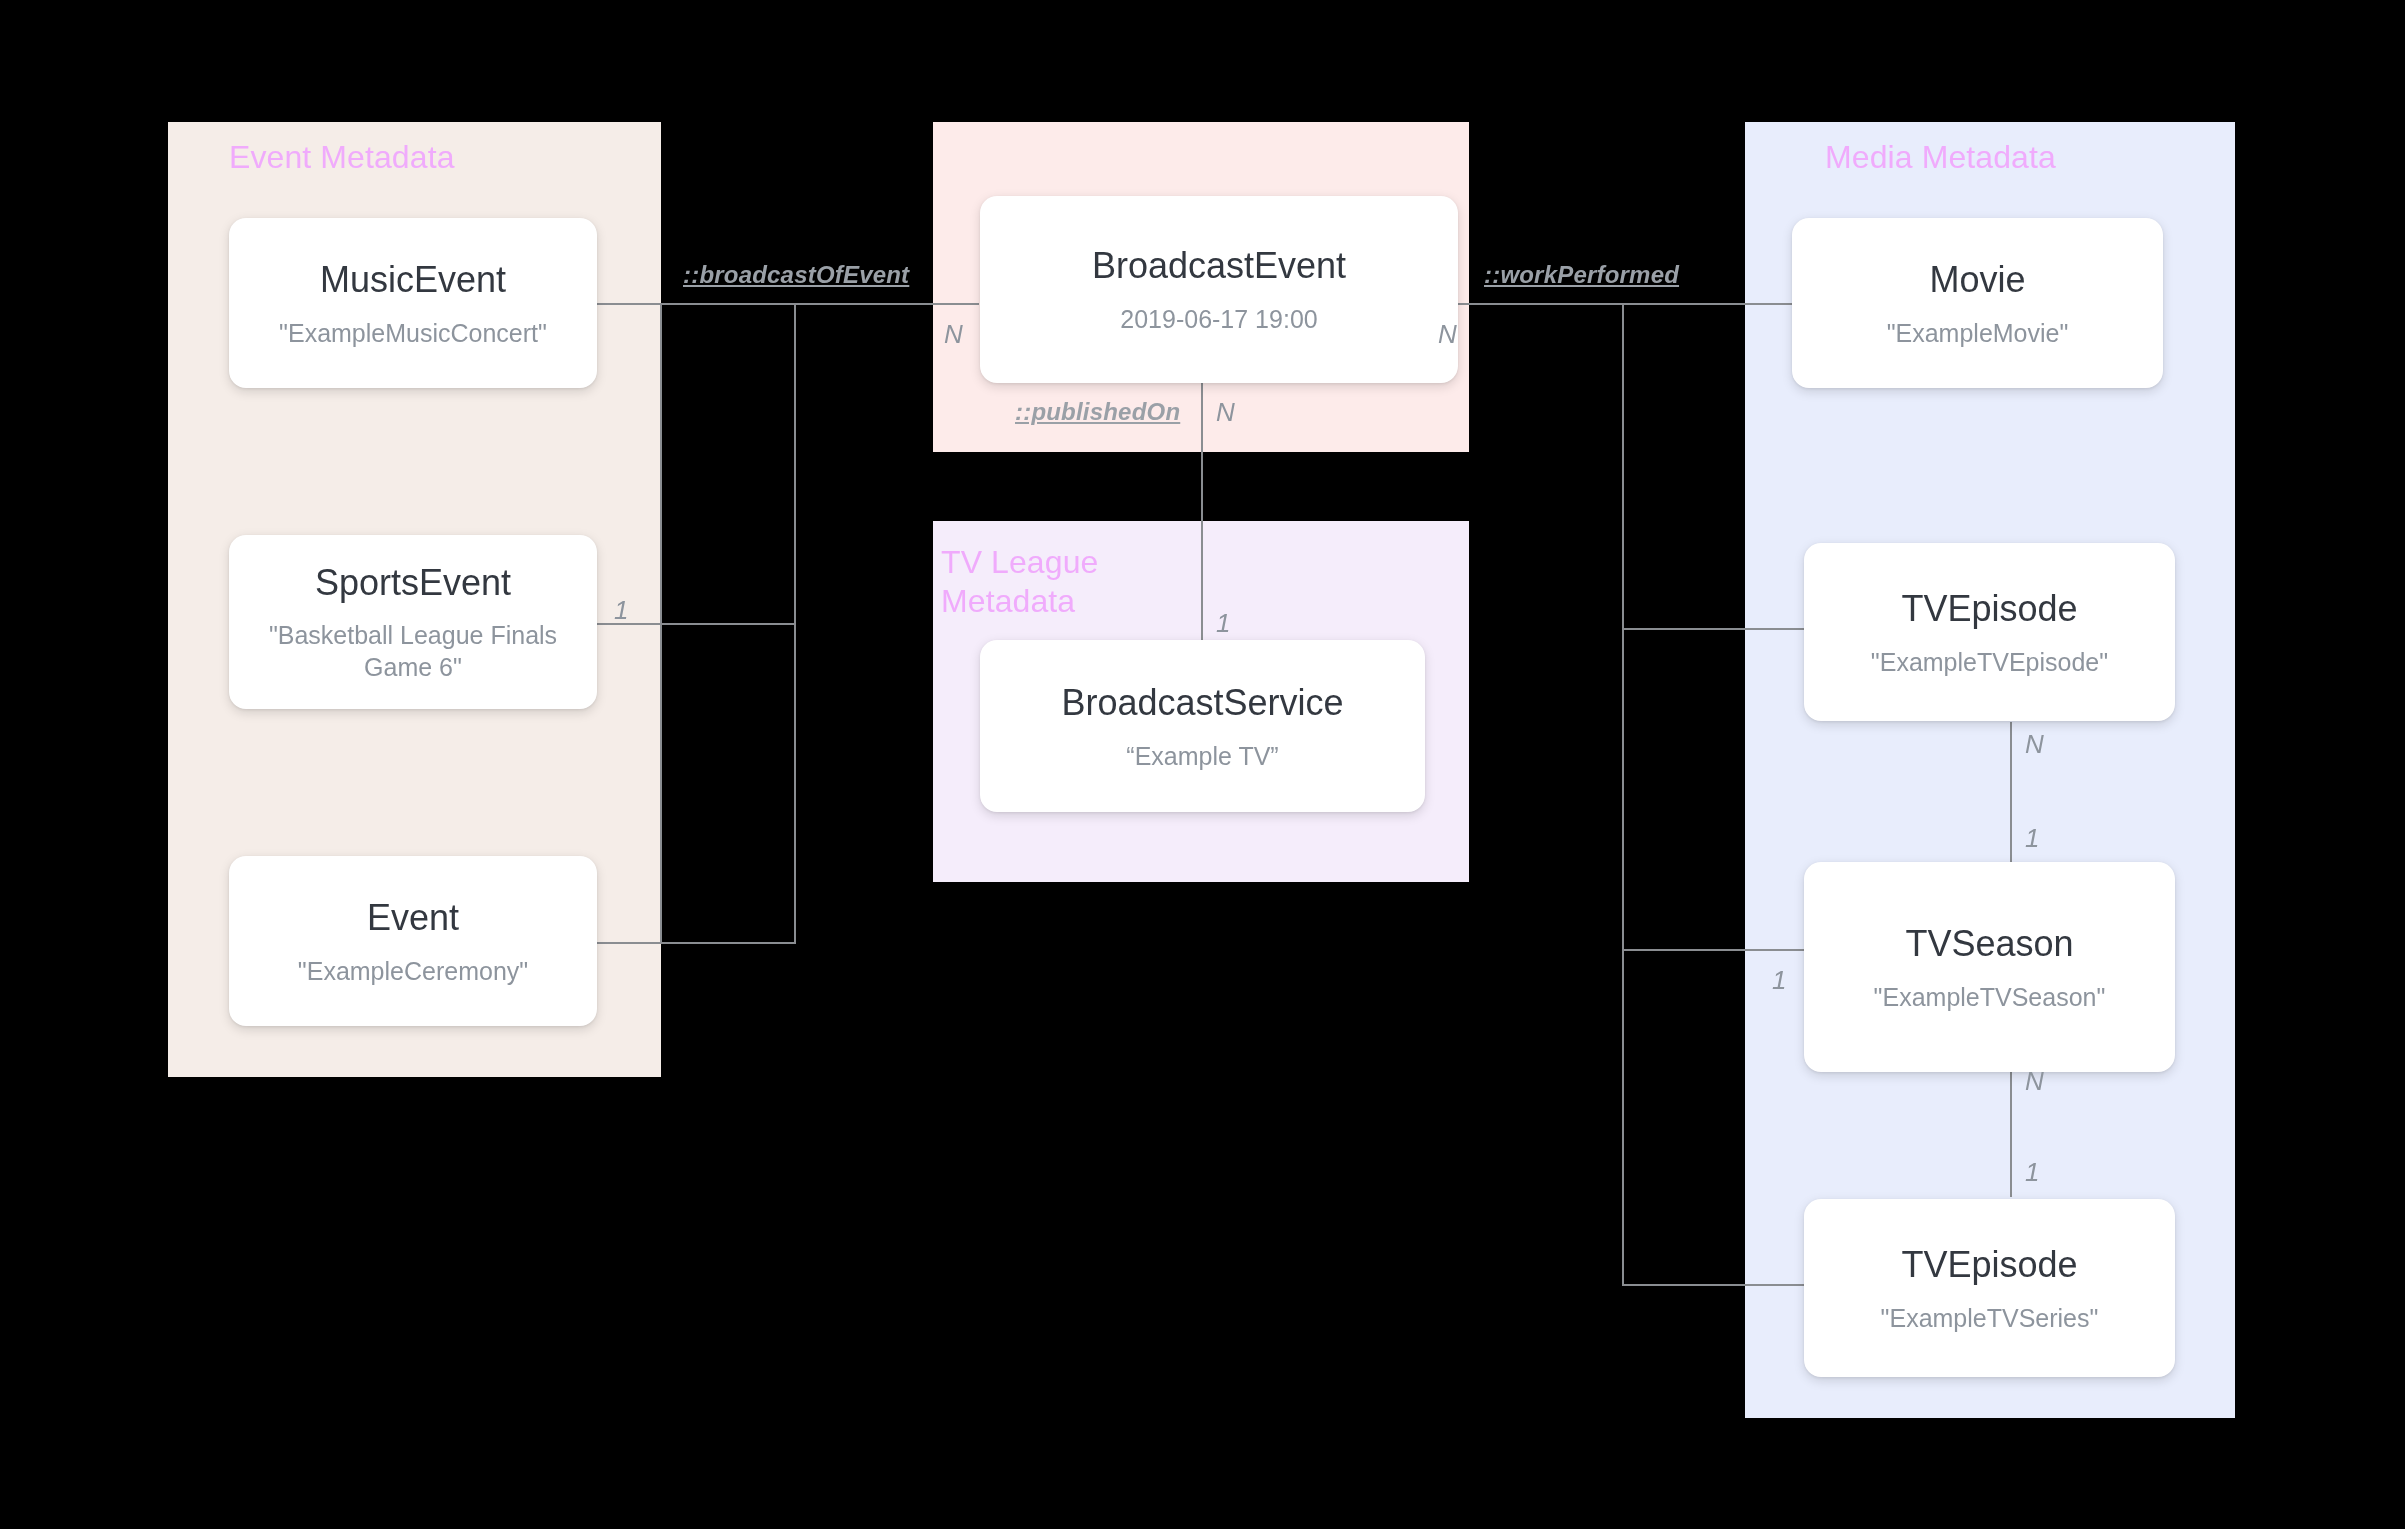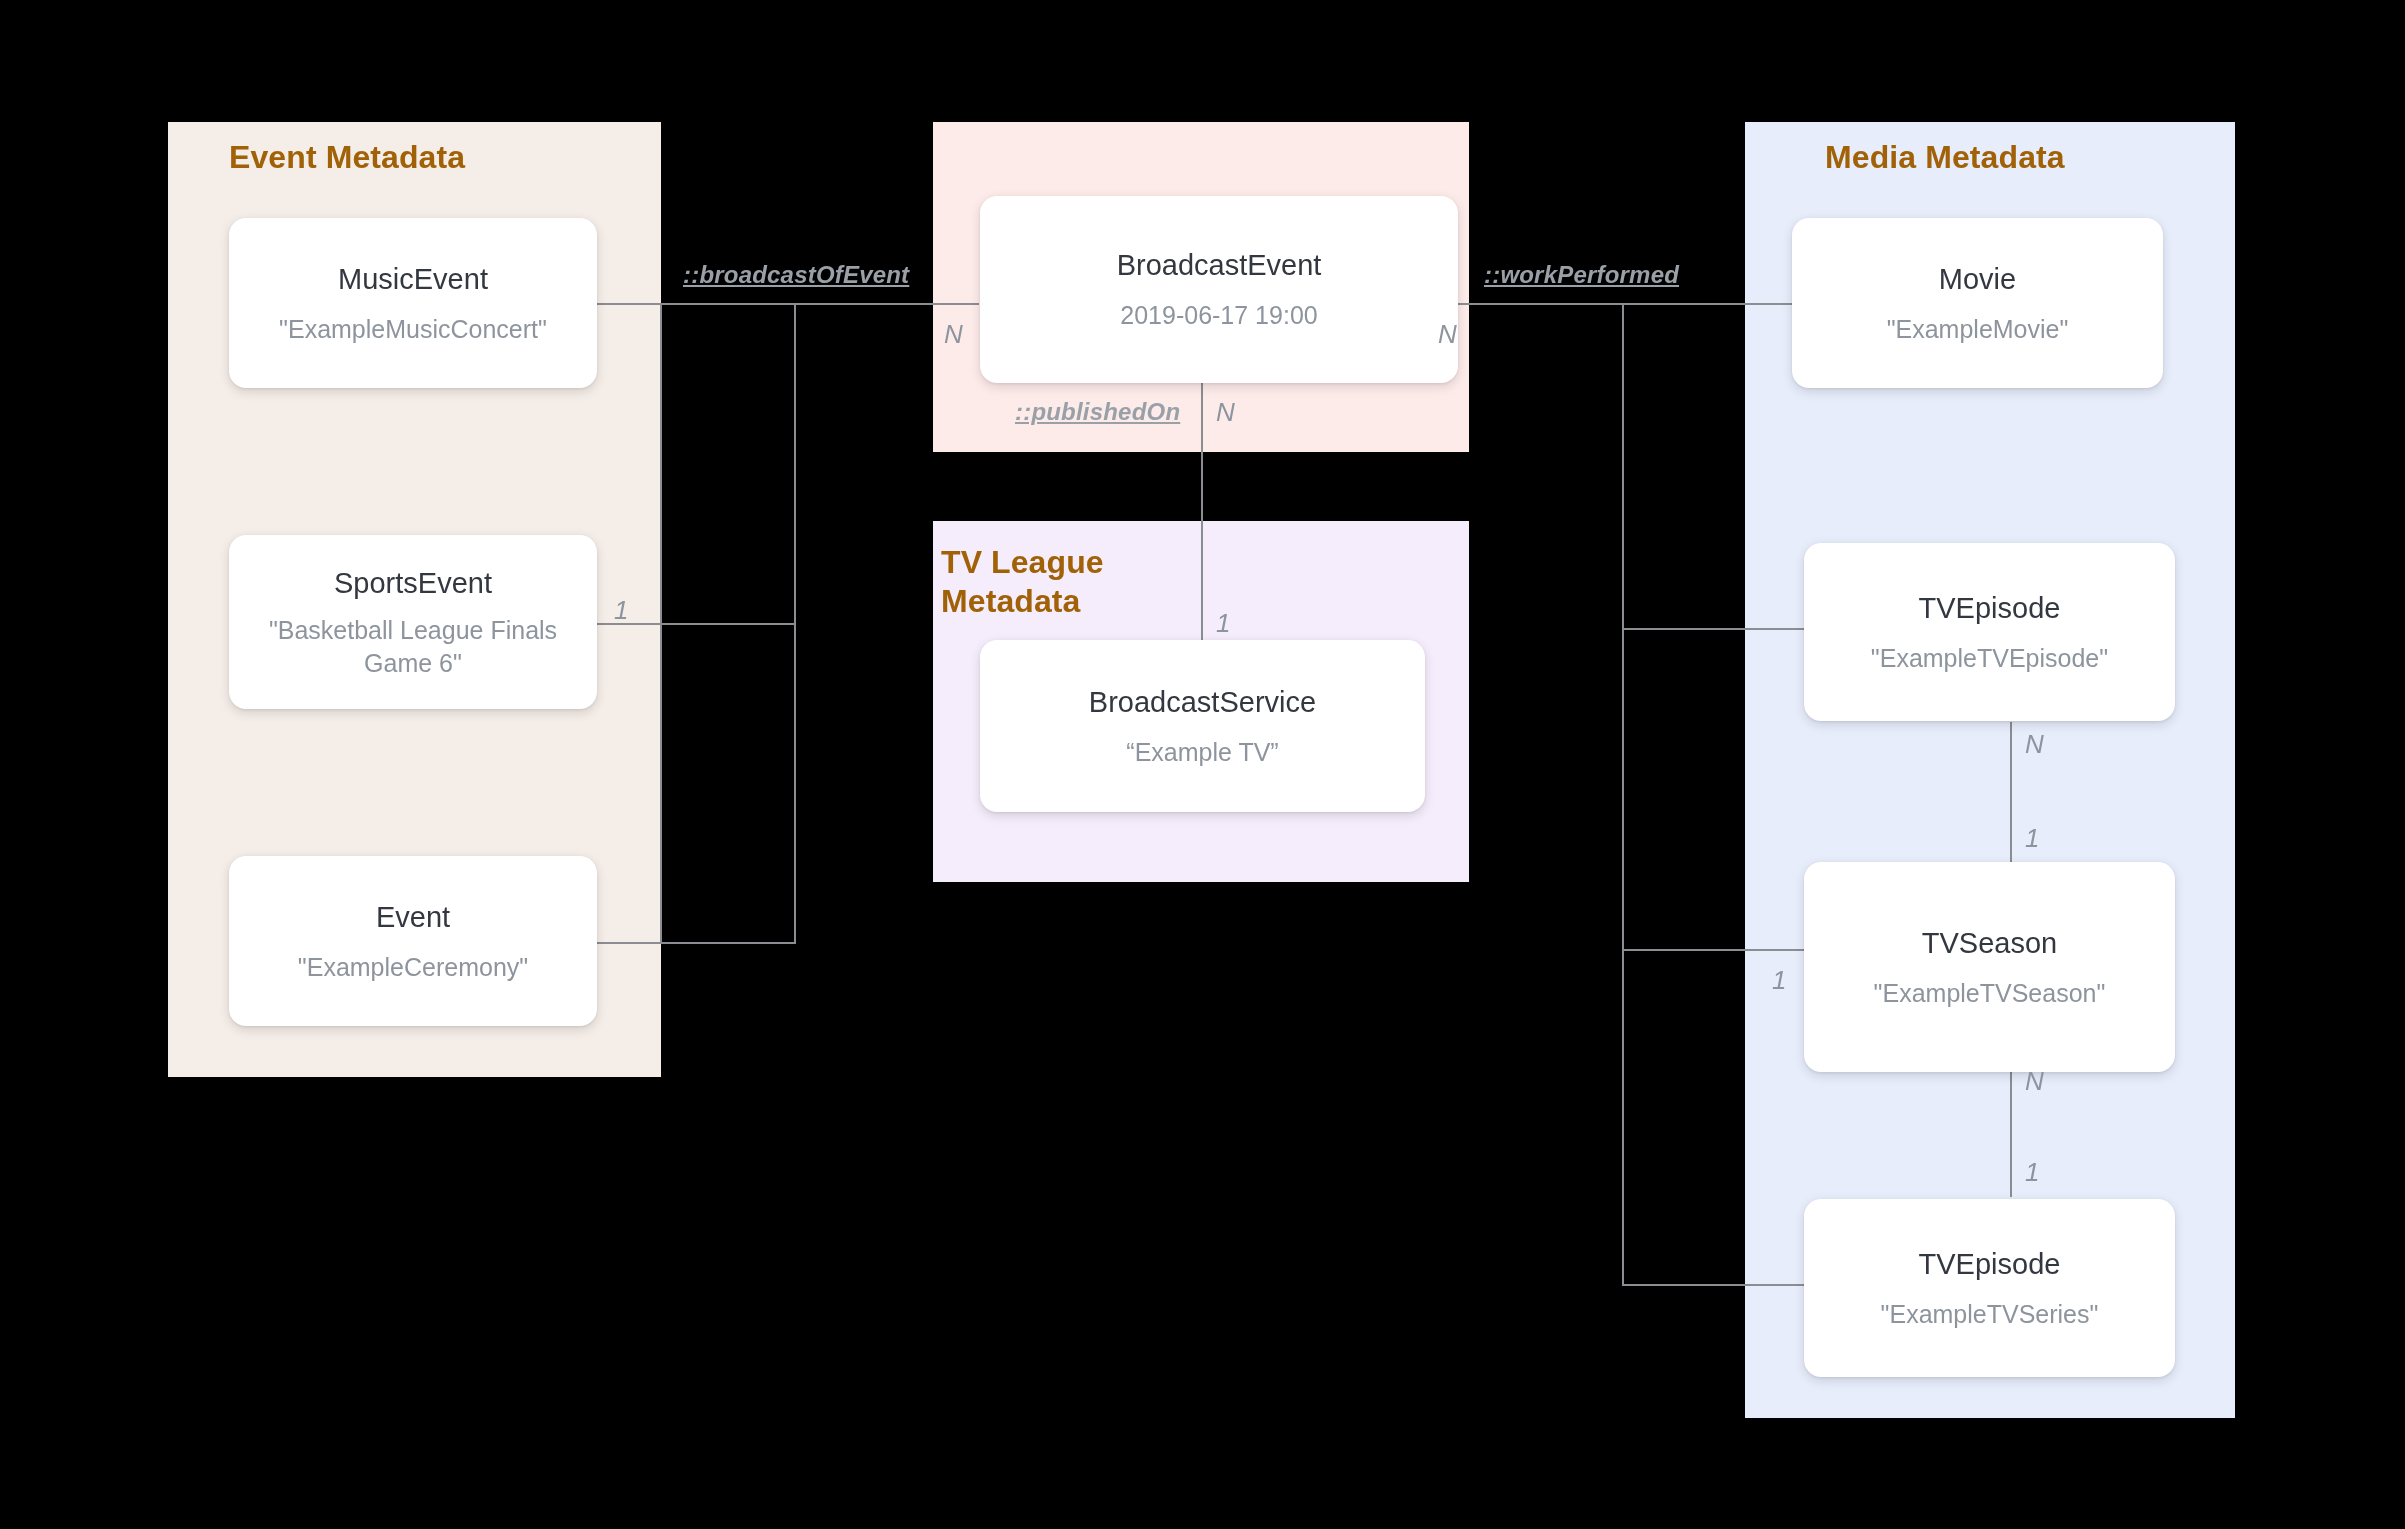--- a/index.html
+++ b/index.html
@@ -9,24 +9,24 @@
     font-family: "Liberation Sans", "DejaVu Sans", sans-serif;
     overflow: hidden;
   }
   #stage { position: relative; width: 2405px; height: 1529px; }
 
   
   .panel { position: absolute; }
   .panel-title {
     position: absolute;
     font-size: 32px;
-    color: #a16207;
+    color: #f0abfc;
     letter-spacing: 0.1px;
     line-height: 1.22;
-    font-weight: 700;
+    font-weight: 400;
   }
 
   #panel-event   { left:168px; top:122px; width:493px;  height:955px; background:#F5EDE8; }
   #panel-bcast   { left:933px; top:122px; width:536px;  height:330px; background:#FDEBEA; }
   #panel-tv      { left:933px; top:521px; width:536px;  height:361px; background:#F5EDFB; }
   #panel-media   { left:1745px; top:122px; width:490px; height:1296px; background:#E8EDFC; }
 
   
   .card {
     position: absolute;
@@ -34,21 +34,21 @@
     border-radius: 17px;
     box-shadow: 0 3.8px 10.5px rgba(0,0,0,0.13), 0 1px 2.9px rgba(0,0,0,0.08);
     display: flex;
     flex-direction: column;
     align-items: center;
     justify-content: center;
     padding: 9.6px 15.3px;
     z-index: 6;
   }
   .card-title {
-    font-size: 29px;
+    font-size: 36px;
     color: #333840;
     line-height: 1.25;
     text-align: center;
     font-weight: 400;
     white-space: nowrap;
   }
   .card-value {
     font-size: 25px;
     color: #8d949d;
     line-height: 1.3;

